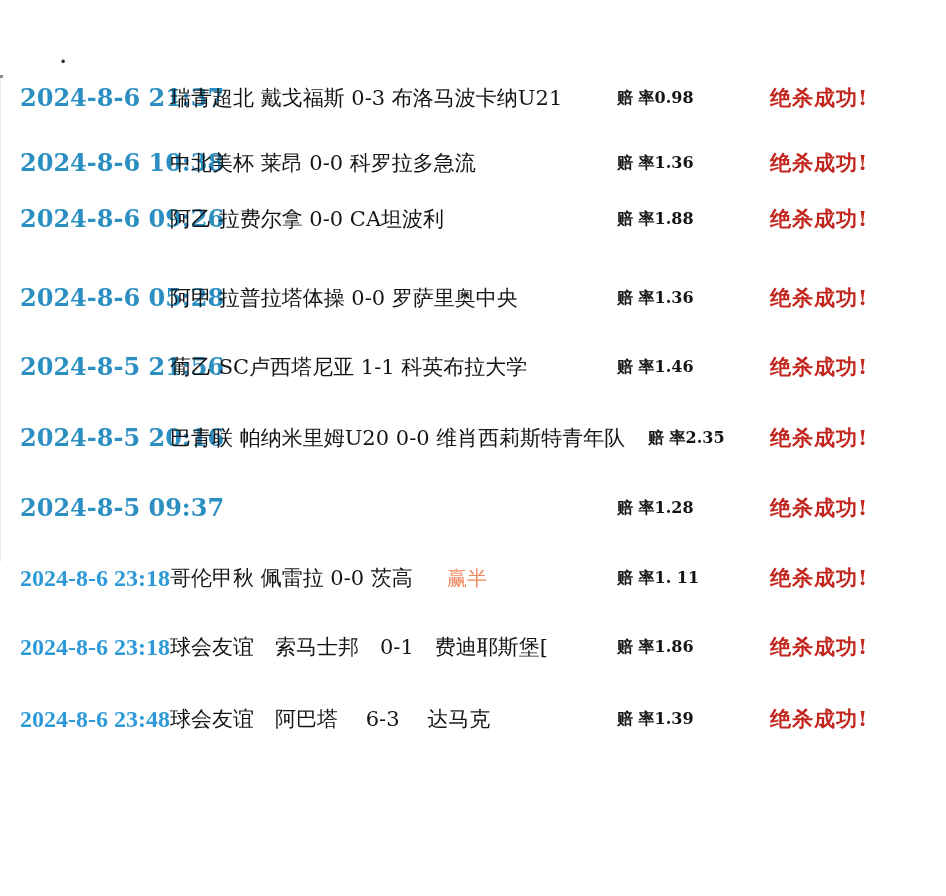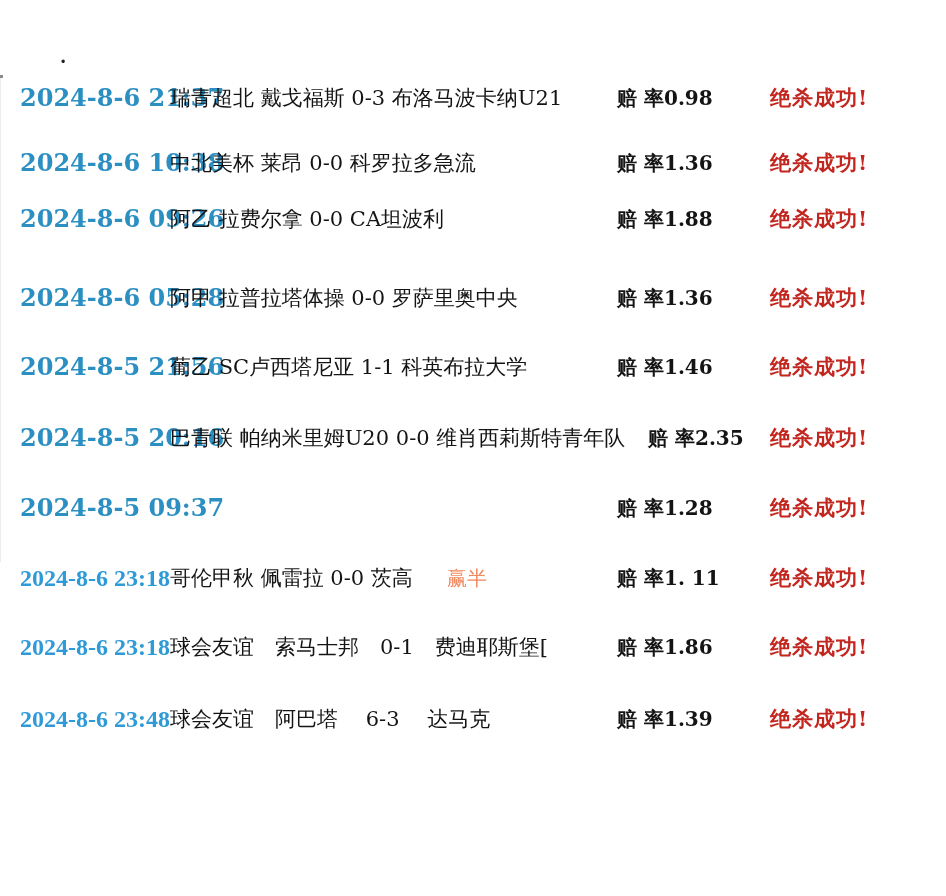--- a/index.html
+++ b/index.html
@@ -44,21 +44,21 @@
   .note{
     left:447px;top:0;
     color:var(--note-orange);
     font-size:20px;font-weight:normal;
     font-family:"Liberation Sans", sans-serif;
     text-align:center;
   }
   .odds{
     left:617px;top:0;
     color:var(--text-black);
-    font-size:20px;font-weight:bold;
+    font-size:16px;font-weight:bold;
     font-family:"DejaVu Serif", serif;
   }
   .result{
     left:770px;top:0;
     color:var(--result-red);
     font-size:21px;font-weight:bold;
     letter-spacing:1px;
     font-family:"DejaVu Serif", serif;
   }
   

